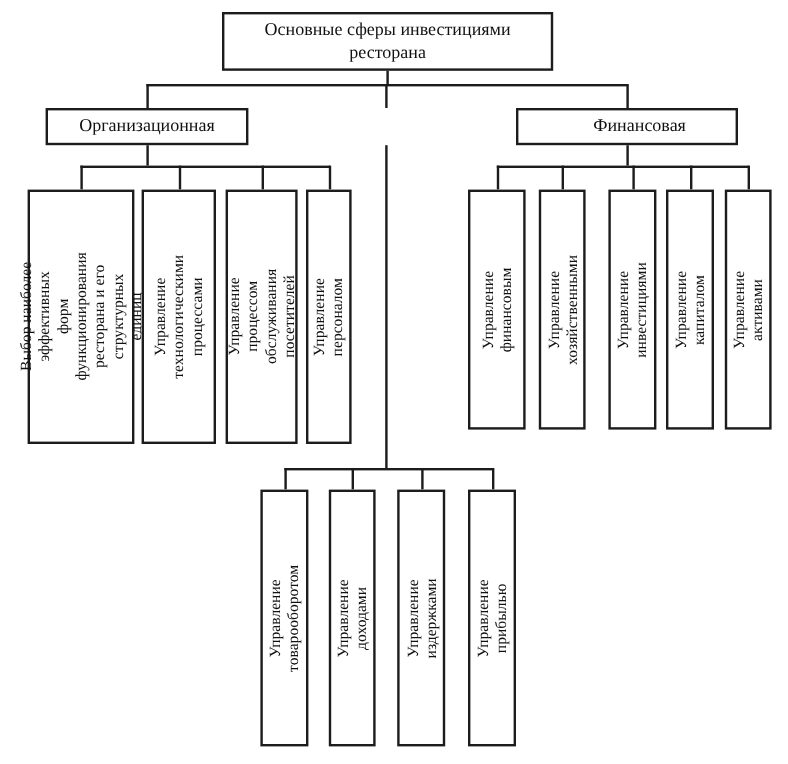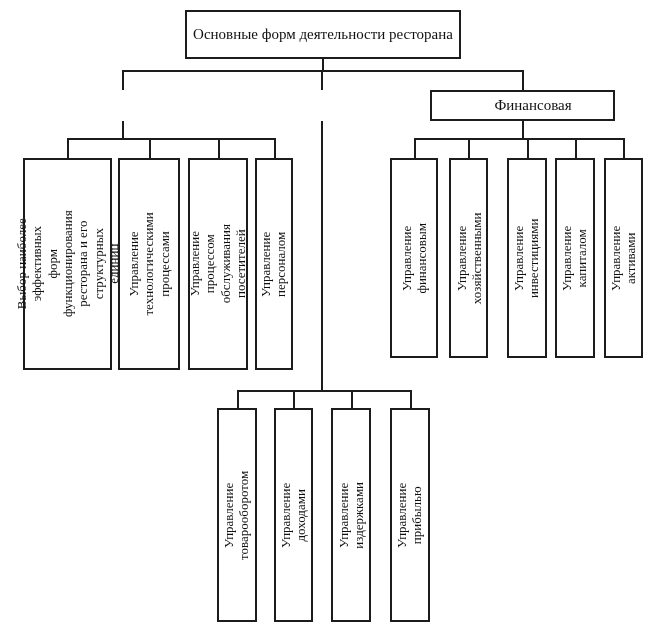--- a/index.html
+++ b/index.html
@@ -35,29 +35,32 @@
   .line{position:absolute;background:var(--line,#1c1c1c);}
   .h{height:1.5px;}
   .v{width:1.5px;}
 </style>
 </head>
 <body>
 
 <div class="stage">
 
   <div class="box hbox" style="left:185px;top:10px;width:276px;height:49px;">
-    <span>Основные форм деятельности ресторана</span>
+    <span>Основные сферы инвестициями ресторана</span>
   </div>
 
   <div class="line v" style="left:322px;top:59px;height:11px;"></div>
   <div class="line h" style="left:122px;top:70px;width:401px;"></div>
   <div class="line v" style="left:122px;top:70px;height:20px;"></div>
   <div class="line v" style="left:321px;top:70px;height:20px;"></div>
   <div class="line v" style="left:522px;top:70px;height:20px;"></div>
 
+  <div class="box hbox" style="left:38px;top:90px;width:169px;height:31px;">
+    <span>Организационная</span>
+  </div>
   <div class="box hbox" style="left:430px;top:90px;width:185px;height:31px;padding-left:27px;">
     <span>Финансовая</span>
   </div>
 
   <div class="line v" style="left:122px;top:121px;height:17px;"></div>
   <div class="line h" style="left:67px;top:138px;width:208px;"></div>
   <div class="line v" style="left:67px;top:138px;height:20px;"></div>
   <div class="line v" style="left:149px;top:138px;height:20px;"></div>
   <div class="line v" style="left:218px;top:138px;height:20px;"></div>
   <div class="line v" style="left:274px;top:138px;height:20px;"></div>

